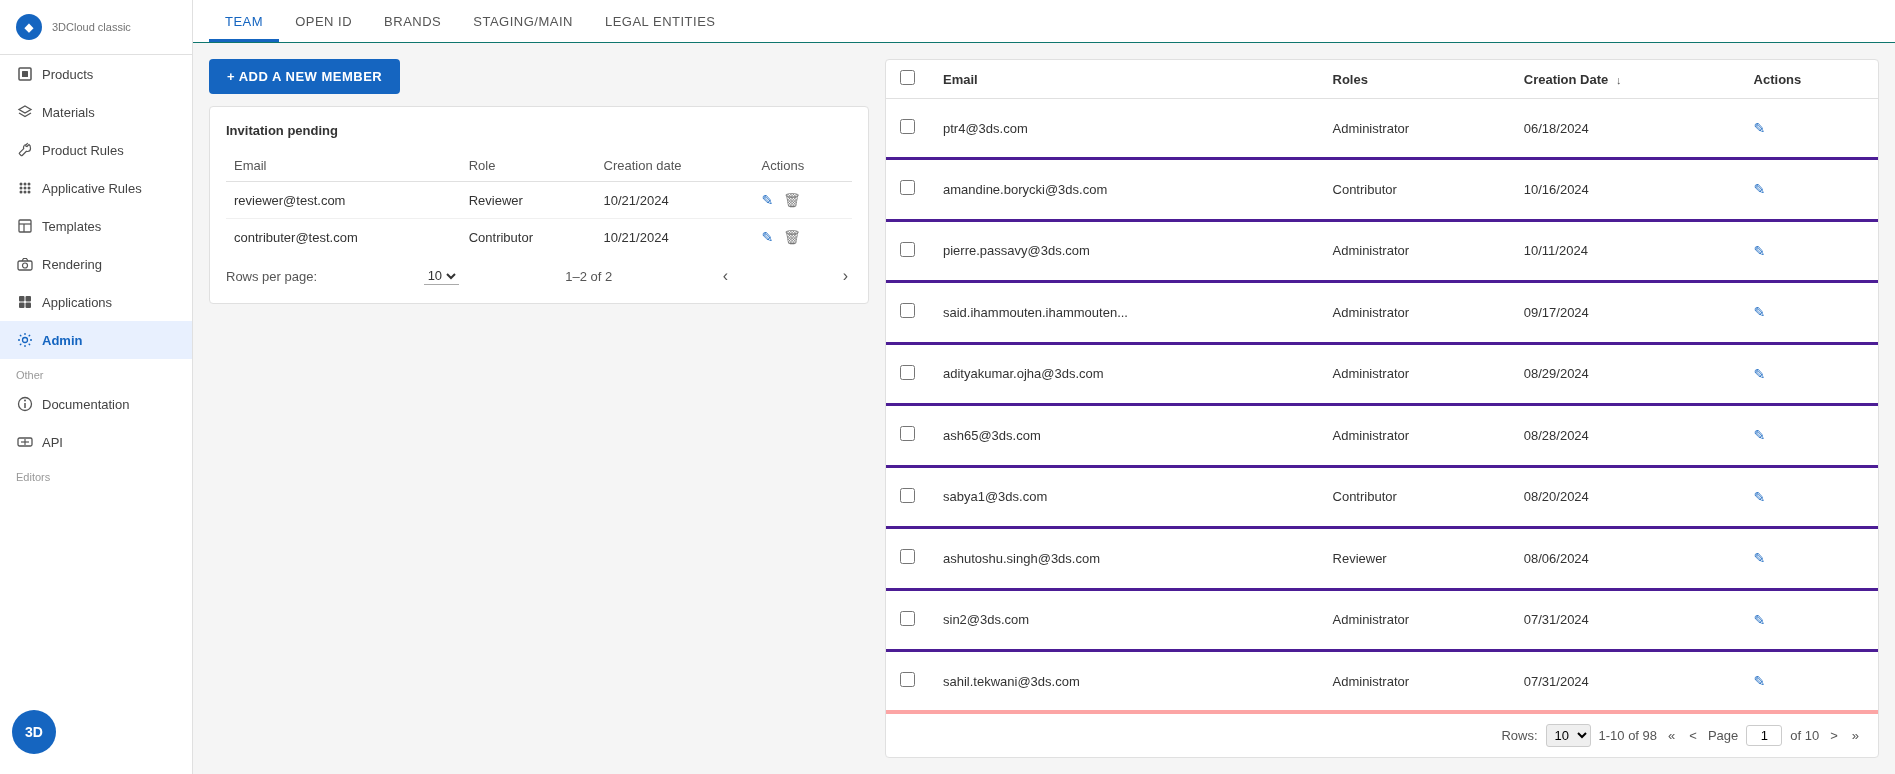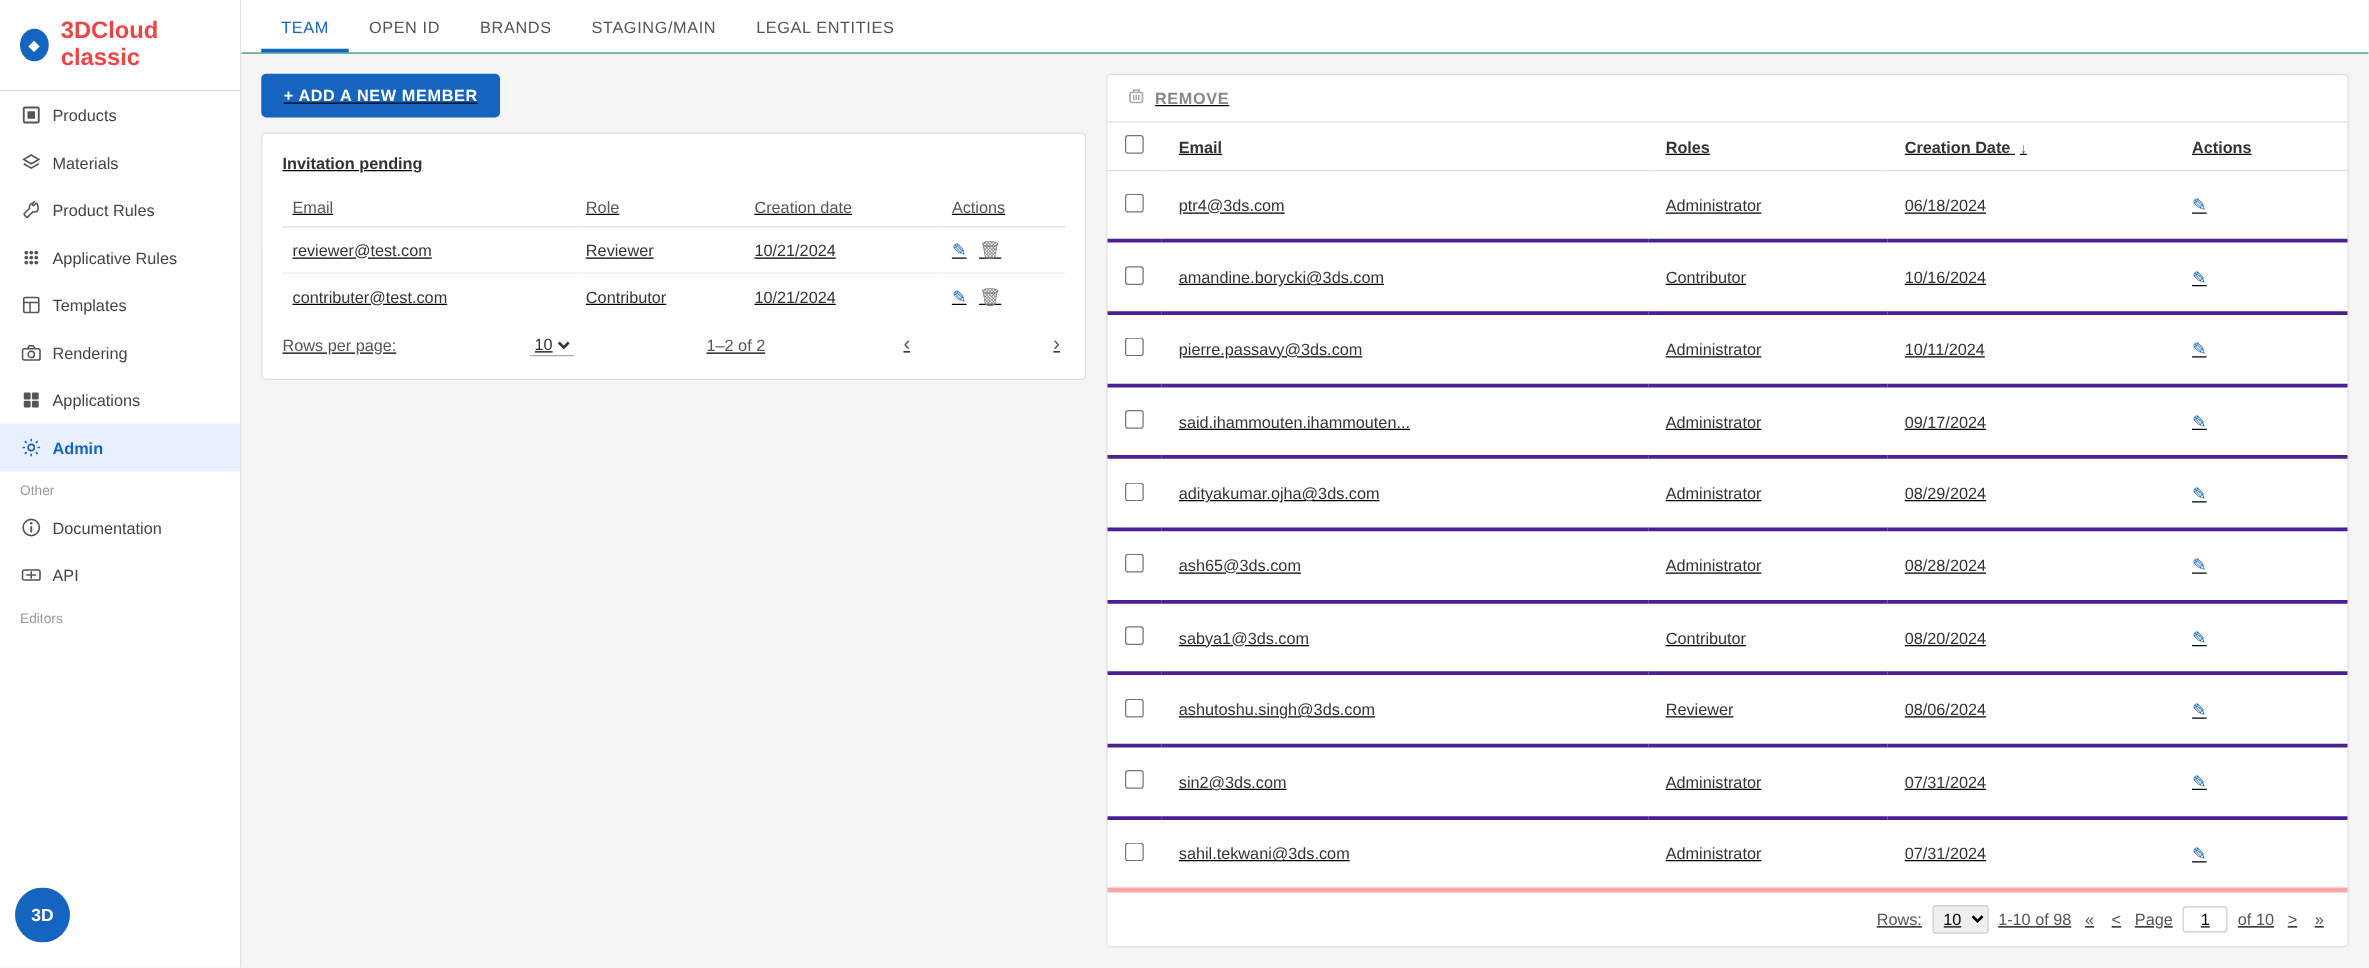--- a/index.html
+++ b/index.html
@@ -22,21 +22,21 @@
       gap: 10px;
       border-bottom: 1px solid #e0e0e0;
     }
     .logo-icon {
       width: 26px; height: 26px;
       background: #1565c0;
       border-radius: 50%;
       display: flex; align-items: center; justify-content: center;
       color: white; font-size: 11px; font-weight: bold;
     }
-    .logo-text { font-size: 19px; color: #ef4444; font-weight: 700; }
+    .logo-text { font-size: 11px; color: #737373; font-weight: 400; }
     .sidebar-item {
       display: flex;
       align-items: center;
       padding: 10px 16px;
       gap: 8px;
       cursor: pointer;
       color: #444;
       font-size: 13px;
     }
     .sidebar-item.active { background: #e8f0fe; color: #1565c0; font-weight: bold; }
@@ -82,21 +82,20 @@
     }
 
     
     .content-area {
       flex: 1;
       display: flex;
       padding: 16px;
       gap: 16px;
       overflow: auto;
       background: #f5f5f5;
-      text-decoration: underline;
     }
 
     
     .left-panel {
       width: 660px;
       flex-shrink: 0;
       display: flex;
       flex-direction: column;
       gap: 12px;
     }
@@ -430,34 +429,20 @@
             </select>
           </div>
           <span>1–2 of 2</span>
           <button class="page-nav-btn">‹</button>
           <button class="page-nav-btn">›</button>
         </div>
       </div>
     </div>
 
     <div class="right-panel">
-      <div class="remove-bar">
-        <span class="trash-icon-sm">
-          <svg width="14" height="14" viewBox="0 0 14 14" fill="none">
-              <rect x="2" y="4" width="10" height="8" rx="1" stroke="#aaa" stroke-width="1.3"></rect>
-              <line x1="5" y1="4" x2="5" y2="2" stroke="#aaa" stroke-width="1.3"></line>
-              <line x1="9" y1="4" x2="9" y2="2" stroke="#aaa" stroke-width="1.3"></line>
-              <line x1="4" y1="2" x2="10" y2="2" stroke="#aaa" stroke-width="1.3"></line>
-              <line x1="5" y1="6" x2="5" y2="10" stroke="#aaa" stroke-width="1.2"></line>
-              <line x1="7" y1="6" x2="7" y2="10" stroke="#aaa" stroke-width="1.2"></line>
-              <line x1="9" y1="6" x2="9" y2="10" stroke="#aaa" stroke-width="1.2"></line>
-            </svg>
-        </span>
-        <span>REMOVE</span>
-      </div>
       <table class="members-table">
         <thead>
           <tr>
             <th><input type="checkbox" class="cb-check" style=""></th>
             <th>Email</th>
             <th>Roles</th>
             <th>
               <span>Creation Date</span>
               <span class="sort-arrow">↓</span>
             </th>

